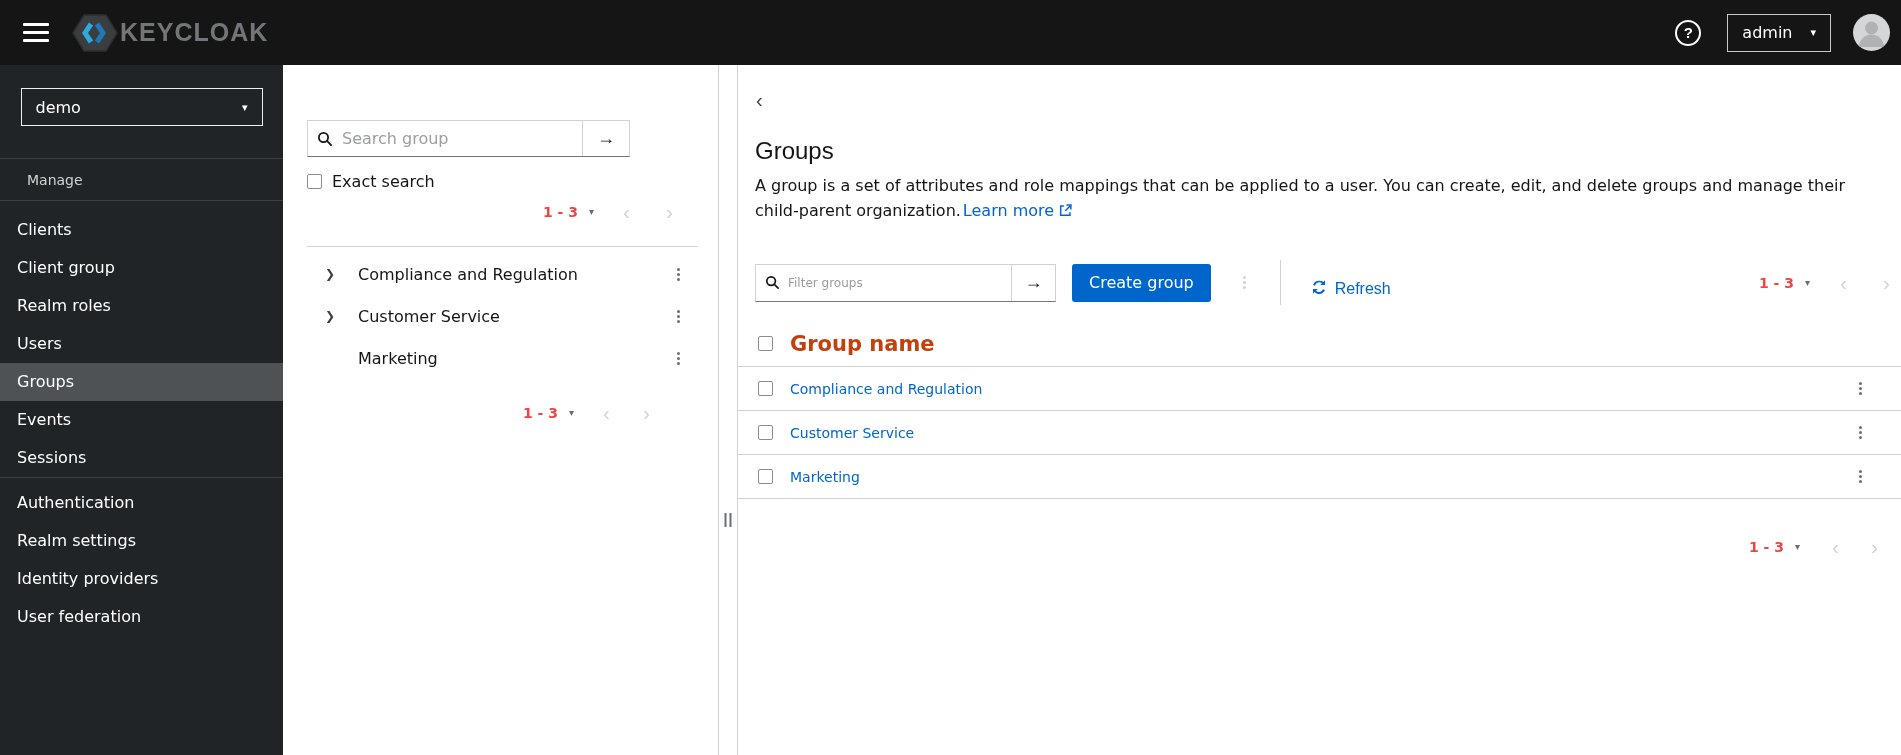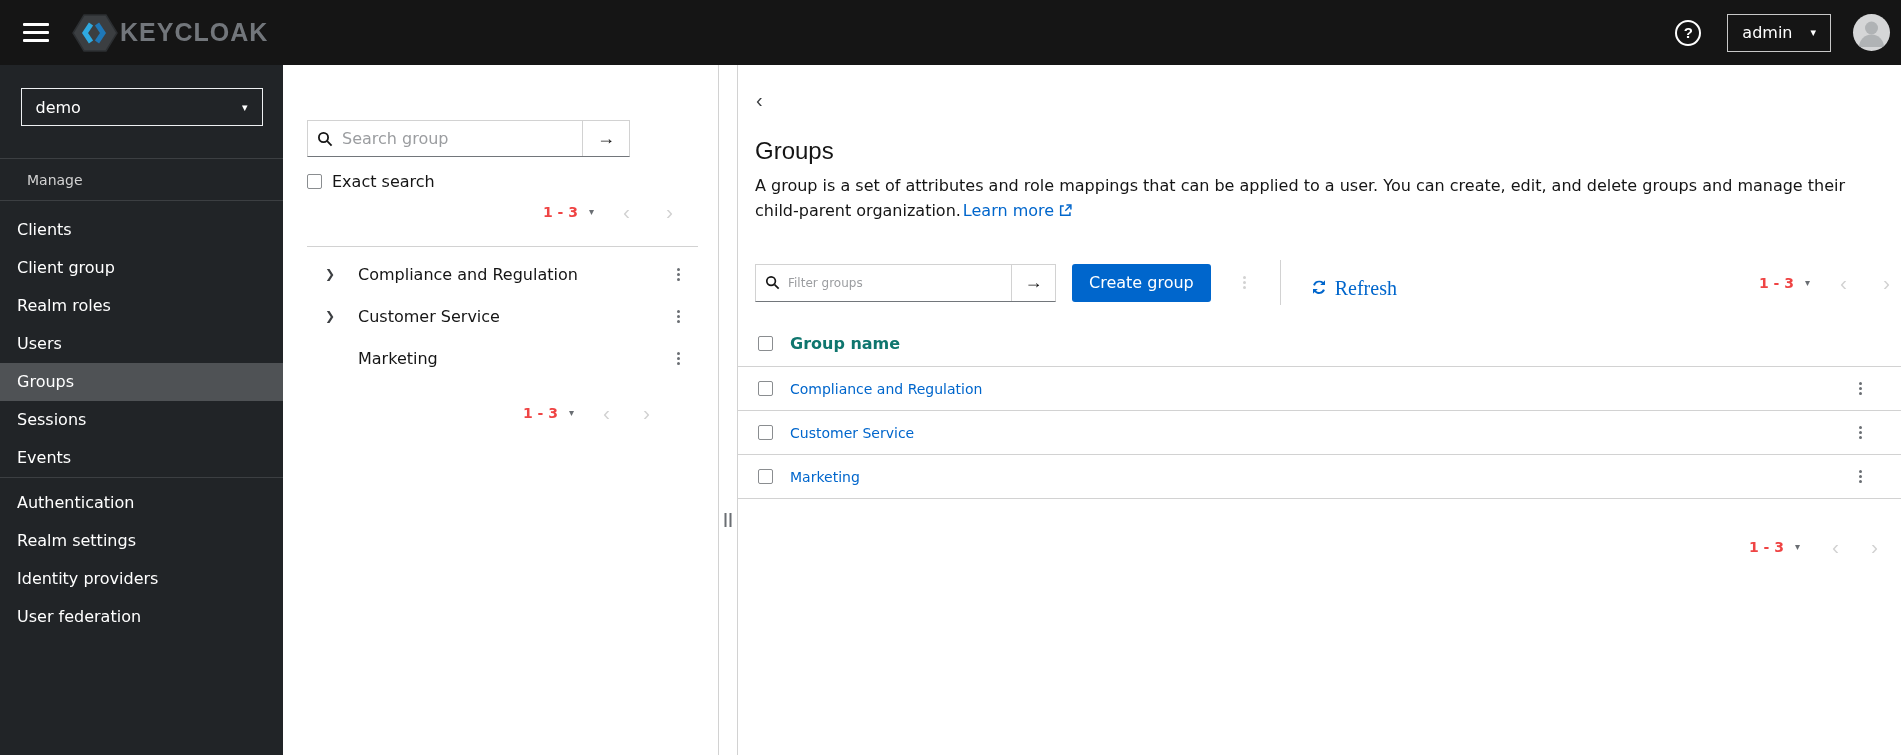--- a/index.html
+++ b/index.html
@@ -79,29 +79,29 @@
 
   .toolbar { display:flex; align-items:center; margin-top:36px; padding:0 11px 0 17px; height:45px; }
   .filterbar { display:flex; width:301px; height:38px; border:1px solid #d2d2d2; border-bottom-color:#72767b; }
   .filterbar .sicon { width:32px; display:flex; align-items:center; justify-content:center; }
   .filterbar input { flex:1; border:none; outline:none; font-size:12px; font-family:inherit; min-width:0; }
   .filterbar input::placeholder { color:#9b9da0; }
   .filterbar .go { width:44px; border:none; border-left:1px solid #d2d2d2; background:#fff; font-size:18px; color:#151515; cursor:pointer; }
   .create-btn { margin-left:16px; height:38px; padding:0 17px; background:#0066cc; color:#fff; border:none; border-radius:3px; font-size:16px; font-family:inherit; cursor:pointer; }
   .toolbar .kebab { margin-left:26px; }
   .tb-divider { width:1px; height:45px; background:#d2d2d2; margin:0 30px 0 28px; }
-  .refresh-btn { display:flex; align-items:center; gap:8px; background:none; border:none; color:#0066cc; font-size:20px; font-family:Liberation Serif, serif; cursor:pointer;margin-top:12px; }
+  .refresh-btn { display:flex; align-items:center; gap:8px; background:none; border:none; color:#0066cc; font-size:16px; font-family:Liberation Sans, sans-serif; cursor:pointer;margin-top:12px; }
   .toolbar-pager { margin-left:auto; }
   .toolbar-pager .pg-prev { margin-left:30px; } .toolbar-pager .pg-next { margin-left:36px; }
 
   .grid { margin-top:16px; width:100%; }
   .grid-row { display:flex; align-items:center; height:44px; border-bottom:1px solid #d2d2d2; padding:0 33px 0 20px; }
   .grid-row.head { height:46px; }
   .grid .cbox { margin-right:17px; }
-  .col-label { font-size:16px; font-weight:bold; color:#0f766e; }
+  .col-label { font-size:21px; font-weight:bold; color:#c2410c; }
   .row-link { font-size:14px; color:#0066cc; text-decoration:none; }
   .grid-row .kebab { margin-left:auto; }
 
   .main-pager-bottom { margin:37px 23px 0 0; }
   .main-pager-bottom .pg-prev { margin-left:32px; } .main-pager-bottom .pg-next { margin-left:32px; }
 </style>
 </head>
 <body>
 
 <header class="masthead">
@@ -144,22 +144,22 @@
 
     <hr class="nav-divider sec-manage-top">
     <span class="sec-label">Manage</span>
     <hr class="nav-divider">
     <ul class="nav-list">
       <li class="nav-item">Clients</li>
       <li class="nav-item">Client group</li>
       <li class="nav-item">Realm roles</li>
       <li class="nav-item">Users</li>
       <li class="nav-item selected">Groups</li>
+      <li class="nav-item">Events</li>
       <li class="nav-item">Sessions</li>
-      <li class="nav-item">Events</li>
     </ul>
 
     <hr class="nav-divider">
     <ul class="nav-list configure">
       <li class="nav-item">Authentication</li>
       <li class="nav-item">Realm settings</li>
       <li class="nav-item">Identity providers</li>
       <li class="nav-item">User federation</li>
     </ul>
   </nav>

